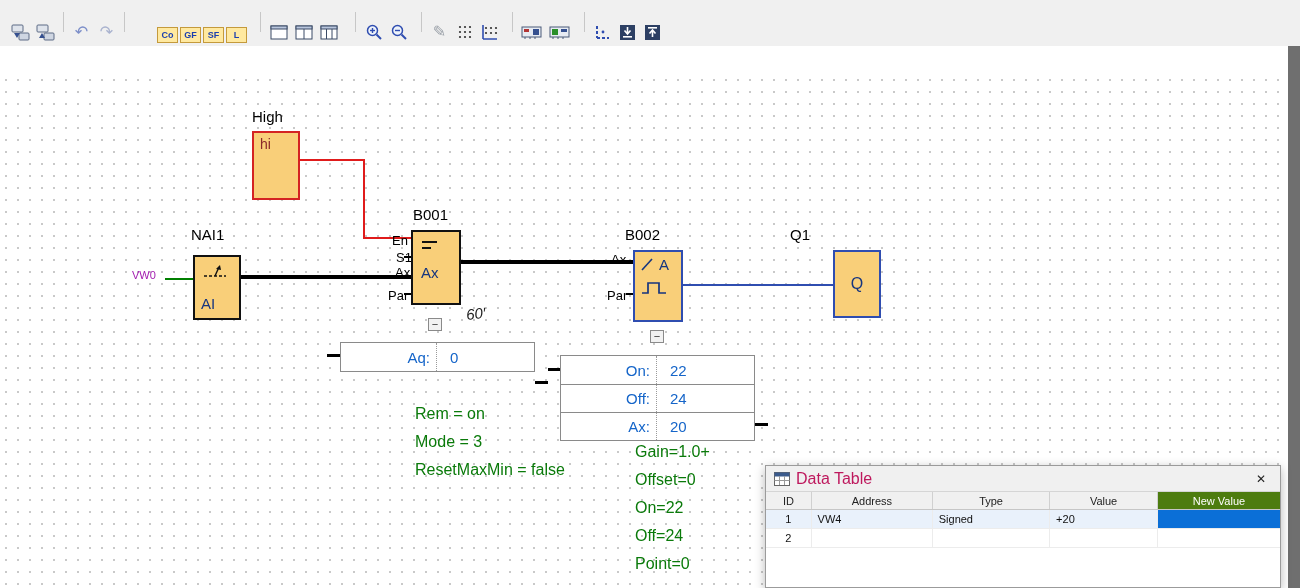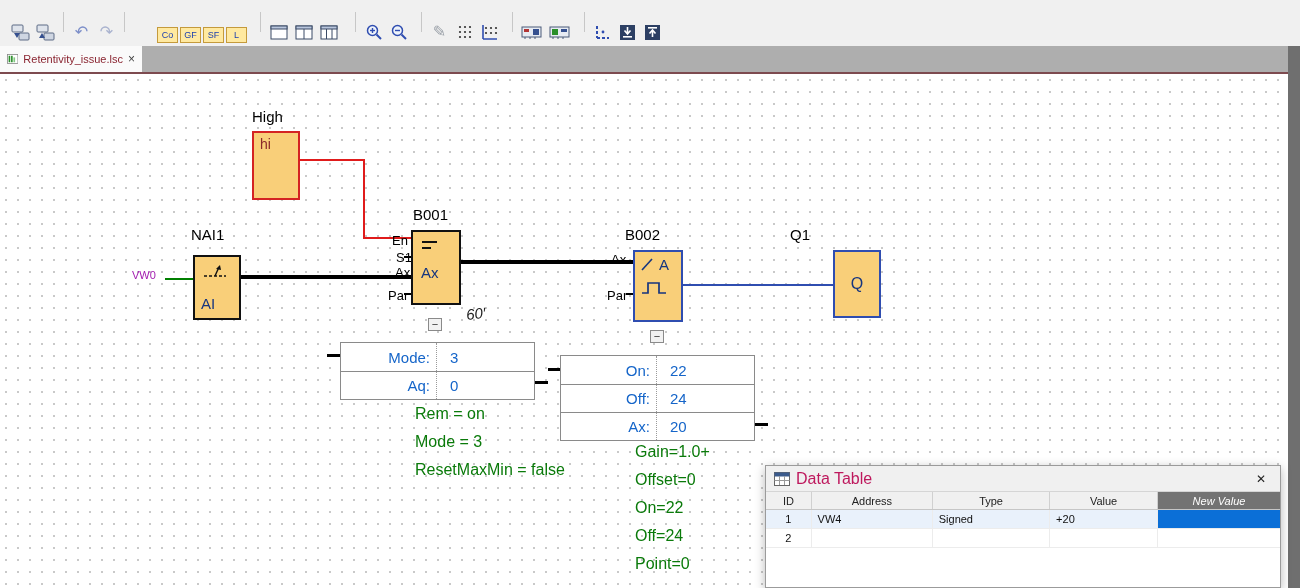--- a/index.html
+++ b/index.html
@@ -8,21 +8,21 @@
   .screen { position:relative; width:1300px; height:588px; overflow:hidden; background:#fff; }
 
   
   .toolbar { position:absolute; left:0; top:0; width:1300px; height:46px; background:#f0f0f0;
              display:flex; align-items:flex-end; padding:0 6px 3px 8px; }
   .tb-group { display:flex; align-items:center; }
   .tbtn { width:25px; height:22px; display:flex; align-items:center; justify-content:center; }
   .tsep { width:1px; height:20px; background:#c7c7c7; margin:0 5px; align-self:center; }
   .glyph { font-size:16px; line-height:1; }
   .pal { width:21px; height:16px; background:#ffe9a0; border:1px solid #c49a3c; color:#1c3fae;
-         font-size:9px; font-weight:normal; display:flex; align-items:center; justify-content:center; margin:0 1px; }
+         font-size:9px; font-weight:bold; display:flex; align-items:center; justify-content:center; margin:0 1px; }
 
   
   .tabbar { position:absolute; left:0; top:46px; width:1300px; height:28px; background:#aeaeae;
             border-bottom:2px solid #7d4a4f; }
   .tab { position:absolute; left:0; top:0; height:26px; width:142px; background:#fafafa;
          display:flex; align-items:center; gap:5px; padding:0 7px; }
   .tab-label { font-size:11px; color:#8a2430; white-space:nowrap; }
   .tab-close { font-size:12px; color:#444; margin-left:auto; }
 
   
@@ -61,21 +61,21 @@
   
   .datatable { position:absolute; left:765px; top:465px; width:516px; height:123px; background:#fff;
                border:1px solid #9b9b9b; box-shadow:0 3px 10px rgba(0,0,0,0.28); overflow:hidden; }
   .dt-titlebar { height:26px; background:#f0f0f0; display:flex; align-items:center; padding:0 8px; gap:6px;
                  border-bottom:1px solid #d5d5d5; }
   .dt-title { font-size:16px; color:#be185d; }
   .dt-close { margin-left:auto; font-size:12px; color:#222; width:22px; text-align:center; }
   .dt-header { display:flex; height:18px; background:#f0f0f0; border-bottom:1px solid #c6c6c6; }
   .dt-h { font-size:11px; color:#222; display:flex; align-items:center; justify-content:center;
           border-right:1px solid #d0d0d0; }
-  .dt-h.dark { background:#737373; color:#fff;font-style:italic; }
+  .dt-h.dark { background:#4d7c0f; color:#fff; }
   .c-id{width:48px}.c-addr{width:127px}.c-type{width:123px}.c-val{width:113px}
   .c-new{width:128px; border-right:none !important;}
   .dt-row { display:flex; height:19px; border-bottom:1px solid #ececec; }
   .dt-row.sel { background:#e9f1fb; }
   .dt-c { font-size:11px; color:#111; display:flex; align-items:center; padding:0 6px;
           border-right:1px solid #ececec; }
   .dt-c.c-id { justify-content:center; padding:0; }
   .dt-c.editing { background:#0b6fd7; }
 </style>
 </head>
@@ -233,32 +233,20 @@
       <div class="tbtn">
         <svg width="17" height="17" viewBox="0 0 17 17">
           <rect x="1" y="1" width="15" height="15" fill="#2c3f63"></rect>
           <path d="M8.5 13 v-6 M5.5 9.5 l3 -3.5 3 3.5" stroke="#fff" stroke-width="1.6" fill="none"></path>
           <rect x="4" y="3" width="9" height="1.6" fill="#fff"></rect>
         </svg>
       </div>
     </div>
   </div>
 
-  <div class="tabbar">
-    <div class="tab">
-      <svg width="14" height="12" viewBox="0 0 14 12">
-        <rect x="0.5" y="0.5" width="13" height="11" fill="#fff" stroke="#888"></rect>
-        <rect x="2" y="2" width="2" height="8" fill="#2a8f2a"></rect>
-        <rect x="5" y="2" width="2" height="8" fill="#2a8f2a"></rect>
-        <rect x="8" y="4" width="2" height="6" fill="#7fc97f"></rect>
-      </svg>
-      <span class="tab-label">Retentivity_issue.lsc</span>
-      <span class="tab-close">×</span>
-    </div>
-  </div>
 
   <div class="canvas"></div>
   <div class="right-strip"></div>
 
   <span class="blk-label" style="left:252px;top:108px">High</span>
   <div class="block border-red" style="left:252px;top:131px;width:48px;height:69px">
     <span class="hi-text">hi</span>
   </div>
 
   <div class="wire w-red" style="left:299px;top:159px;width:66px;height:2px"></div>
@@ -316,24 +304,20 @@
   </div>
 
   <div class="minus" style="left:428px;top:318px">−</div>
   <div class="minus" style="left:650px;top:330px">−</div>
   <span class="cursor-note" style="left:466px;top:305px">60′</span>
 
   <div class="wire w-black" style="left:327px;top:354px;width:13px;height:3px"></div>
   <div class="wire w-black" style="left:535px;top:381px;width:13px;height:3px"></div>
   <div class="param-box" style="left:340px;top:342px;width:195px">
     <div class="param-row">
-      <span class="param-name">Mode:</span>
-      <span class="param-value">3</span>
-    </div>
-    <div class="param-row">
       <span class="param-name">Aq:</span>
       <span class="param-value">0</span>
     </div>
   </div>
 
   <div class="wire w-black" style="left:548px;top:368px;width:12px;height:3px"></div>
   <div class="wire w-black" style="left:755px;top:423px;width:13px;height:3px"></div>
   <div class="param-box" style="left:560px;top:355px;width:195px">
     <div class="param-row">
       <span class="param-name">On:</span>

